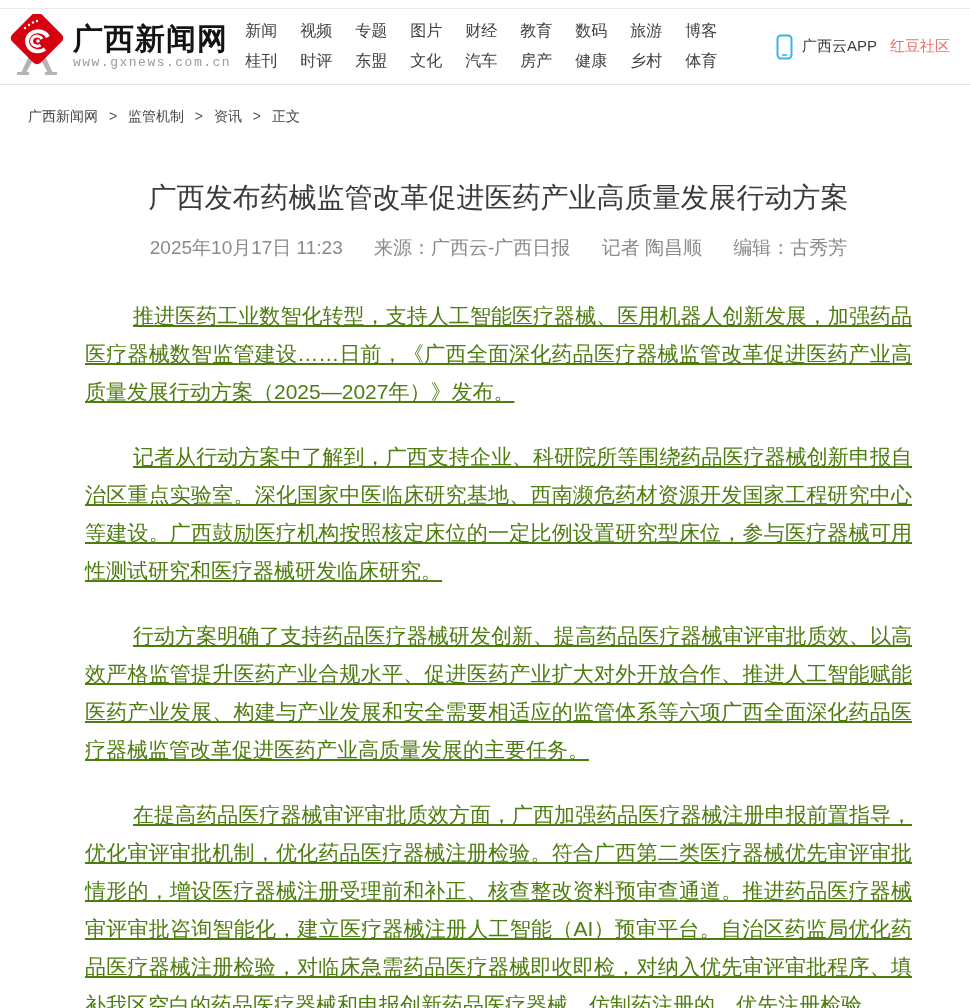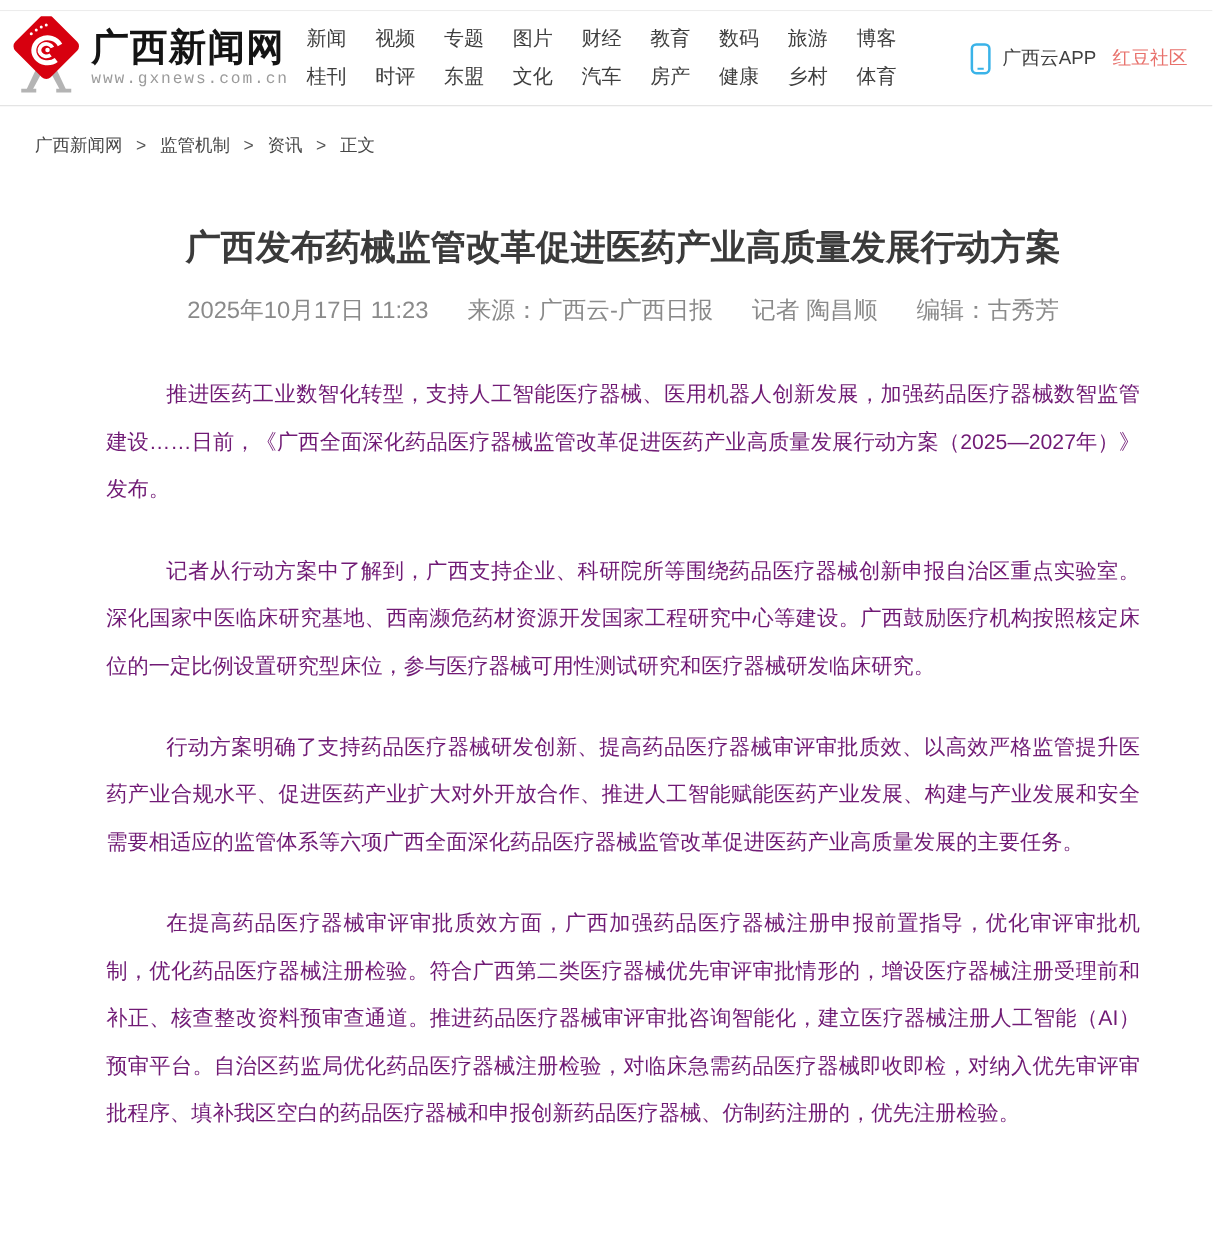--- a/index.html
+++ b/index.html
@@ -44,31 +44,31 @@
   .breadcrumb {
     padding:23px 0 0 28px; font-size:14px; color:#474747;
   }
   .breadcrumb .crumb { cursor:pointer; }
   .breadcrumb .sep { margin:0 7px; color:#555; }
 
   
   .article { margin:0 58px 0 85px; }
   .article-title {
     margin-top:54px; text-align:center;
-    font-size:28px; font-weight:bold; color:#3b3b3b; line-height:1.3;
+    font-size:28px; font-weight:normal; color:#3b3b3b; line-height:1.3;
   }
   .article-meta {
     margin-top:19px; text-align:center;
     font-size:19px; color:#8a8a8a;
   }
   .article-meta span { margin:0 13px; }
   .article-body { margin-top:36px; }
   .article-body p {
-    font-size:17px; color:#701a75; line-height:38px;
-    text-indent:48px; text-align:justify; margin-bottom:27px;
+    font-size:21px; color:#4d7c0f; line-height:38px;
+    text-indent:48px; text-align:justify; margin-bottom:27px;text-decoration:underline;
   }
 </style>
 </head>
 <body>
 
 <div class="top-hairline"></div>
 
 <header class="site-header">
   <div class="logo">
     <span>

